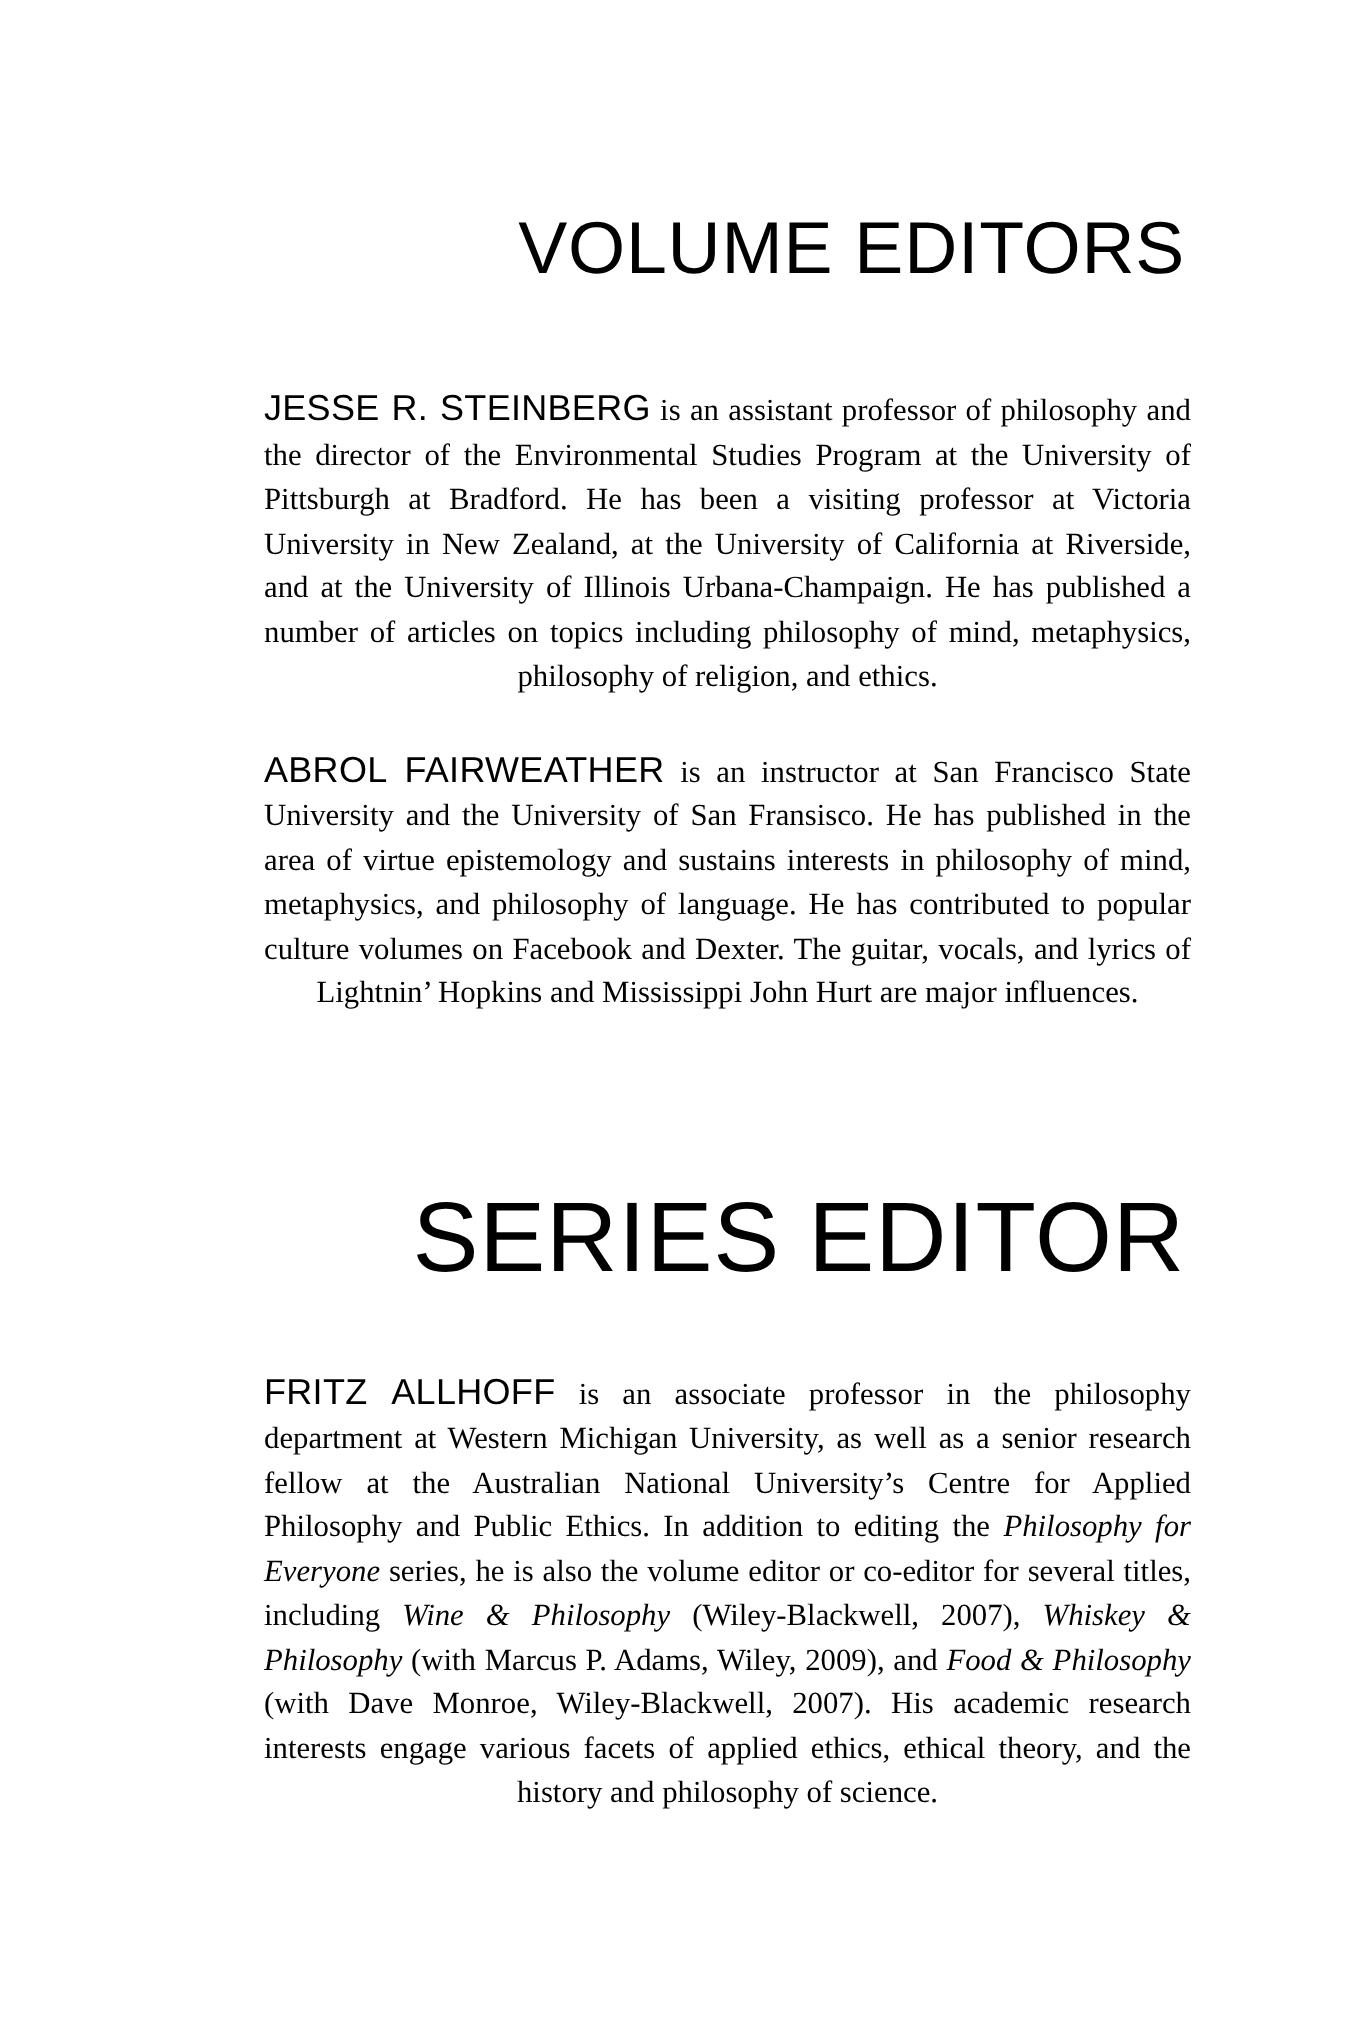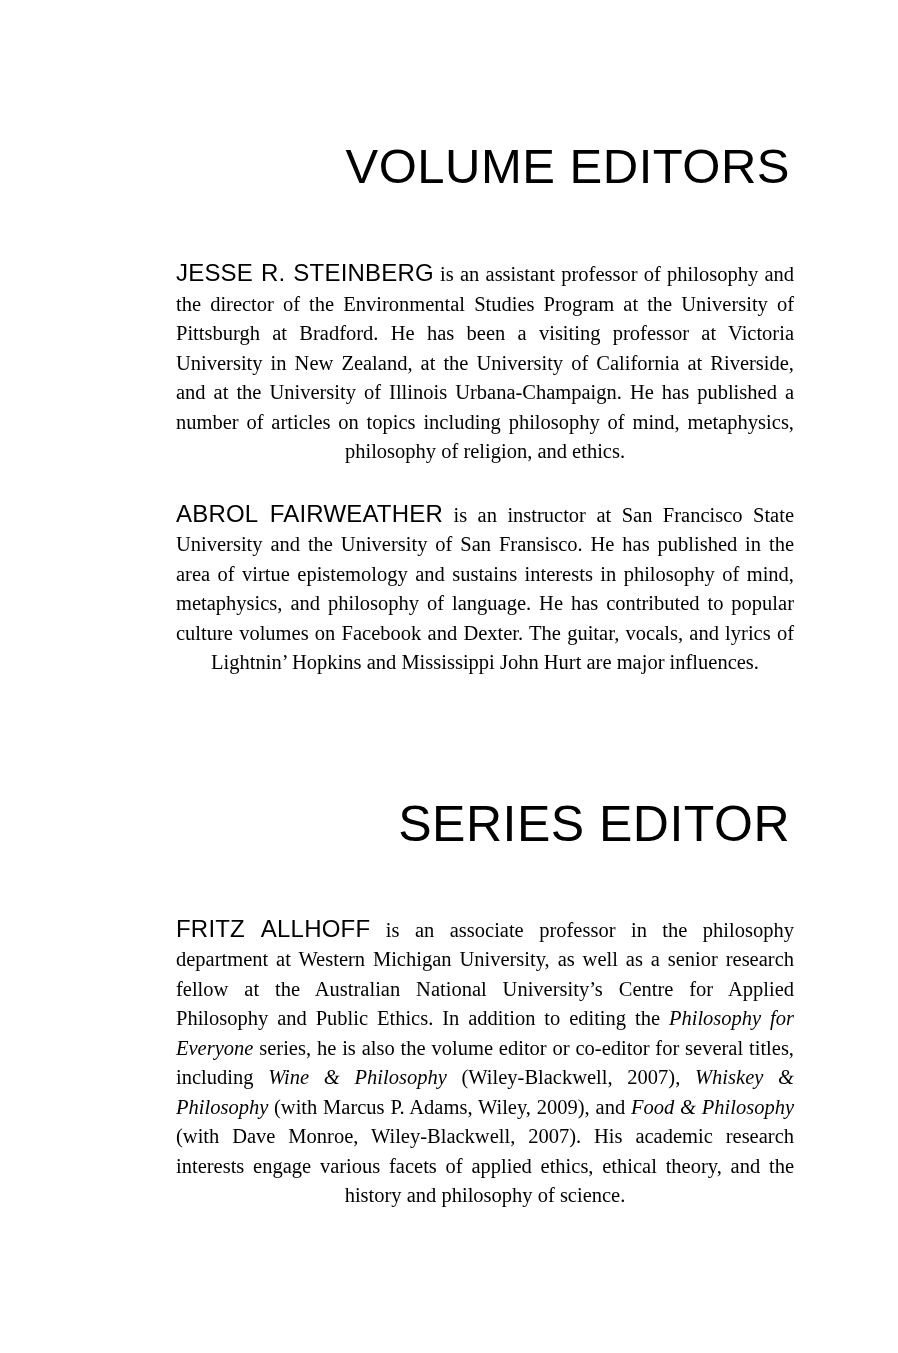--- a/index.html
+++ b/index.html
@@ -30,21 +30,21 @@
     color: #000;
   }
   #volume-editors-title {
     font-size: 49px;
     line-height: 56px;
     margin: 0;
     padding-top: 138px;
     padding-right: 4px;
   }
   #series-editor-title {
-    font-size: 50px;
+    font-size: 66px;
     line-height: 56px;
     margin: 0;
     padding-top: 118px;
     padding-right: 4px;
   }
   .bio {
     text-align: justify;
     text-align-last: center;
     font-size: 20.5px;
     line-height: 29.5px;

